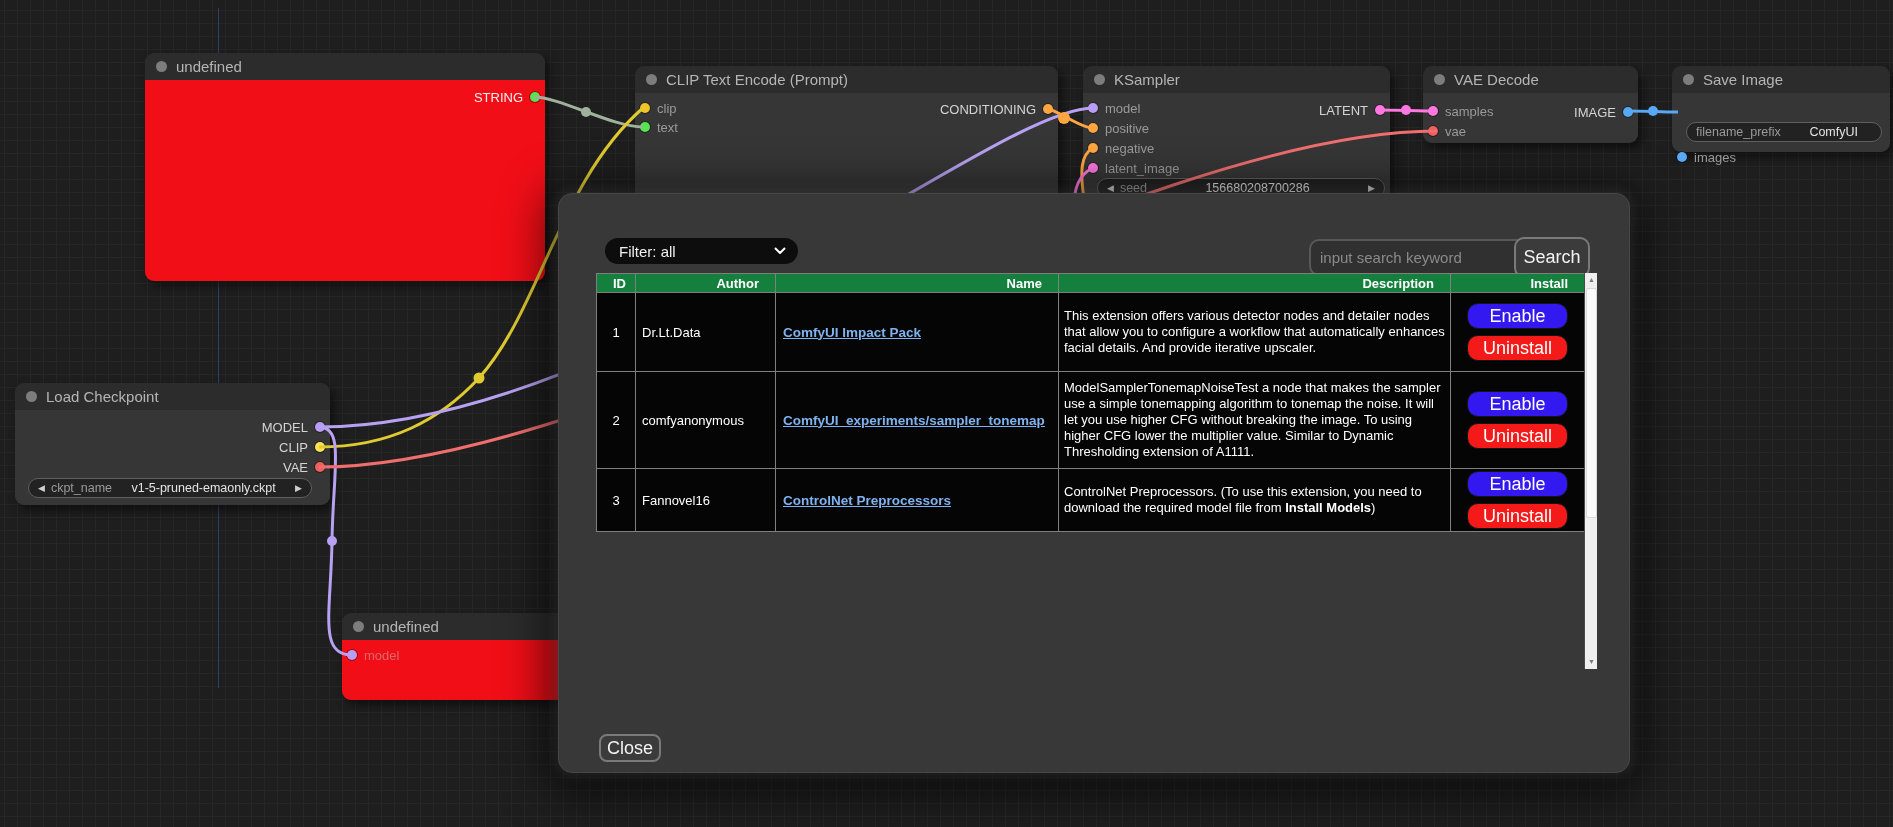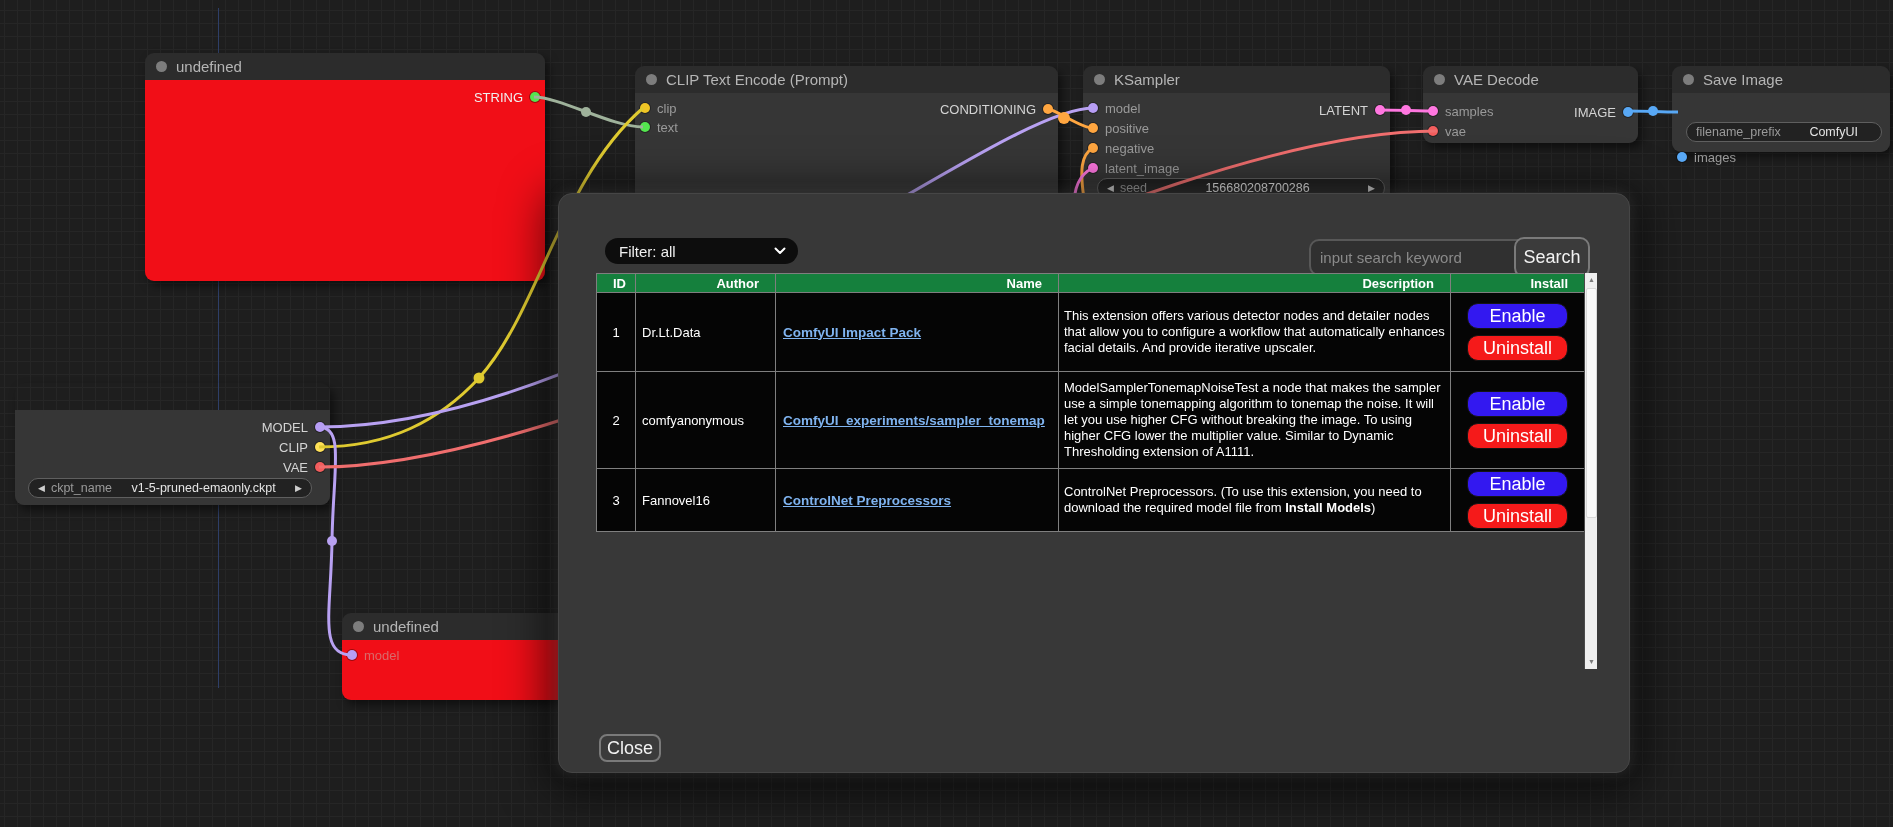--- a/index.html
+++ b/index.html
@@ -210,20 +210,24 @@
       <span class="port" style="--pc:#58a8f5;"></span>
       <span class="lbl">images</span>
     </div>
     <div class="widget noarr" style="left:14px; right:8px; top:56px;">
       <span class="wlabel">filename_prefix</span>
       <span class="wvalue">ComfyUI</span>
     </div>
   </div>
 
   <div class="node" style="left:15px; top:383px; width:315px; height:122px;">
+    <div class="node-header">
+      <span class="node-hdot"></span>
+      <span class="node-title">Load Checkpoint</span>
+    </div>
     <div class="node-body"></div>
     <div class="slot out" style="top:34px;">
       <span class="lbl">MODEL</span>
       <span class="port" style="--pc:#b79df5;"></span>
     </div>
     <div class="slot out" style="top:54px;">
       <span class="lbl">CLIP</span>
       <span class="port" style="--pc:#ffe158;"></span>
     </div>
     <div class="slot out" style="top:74px;">

